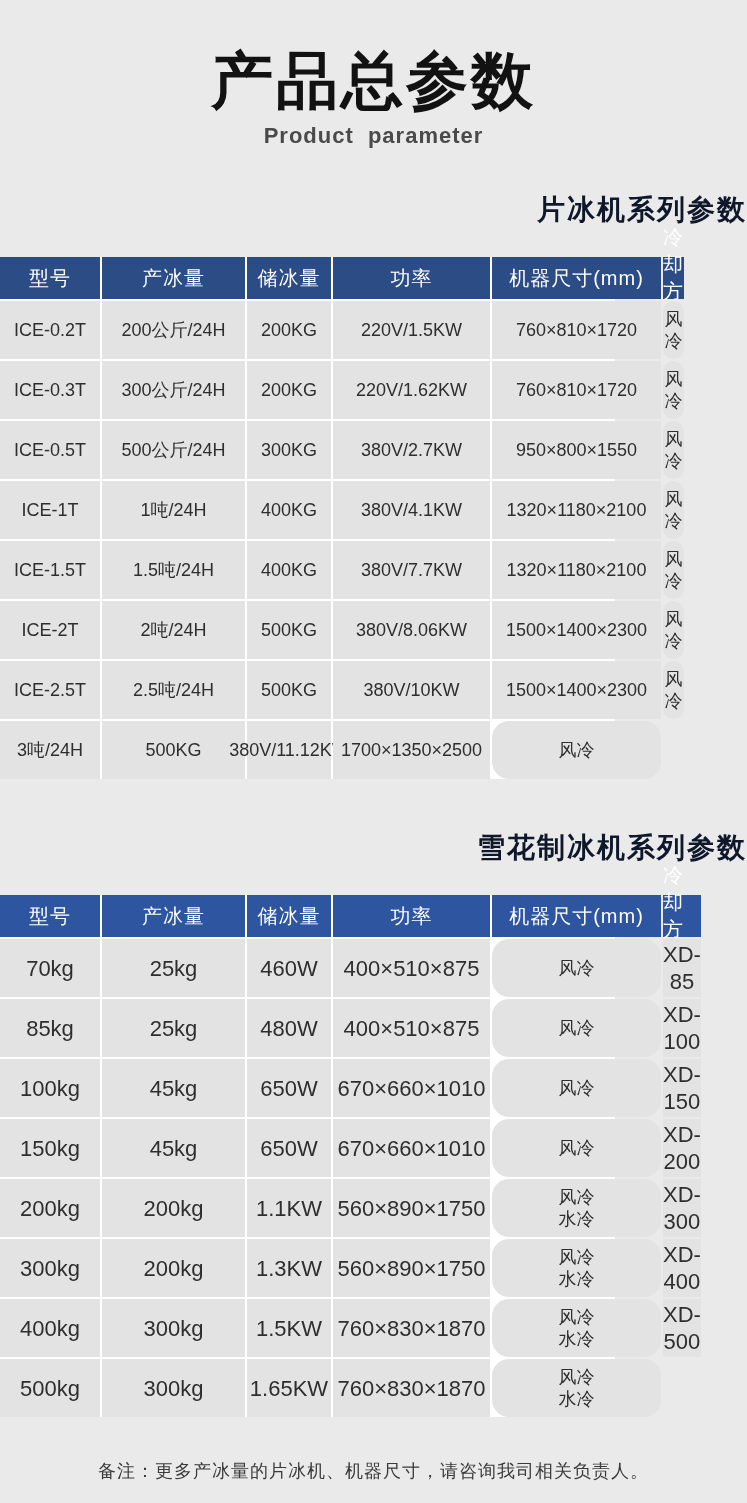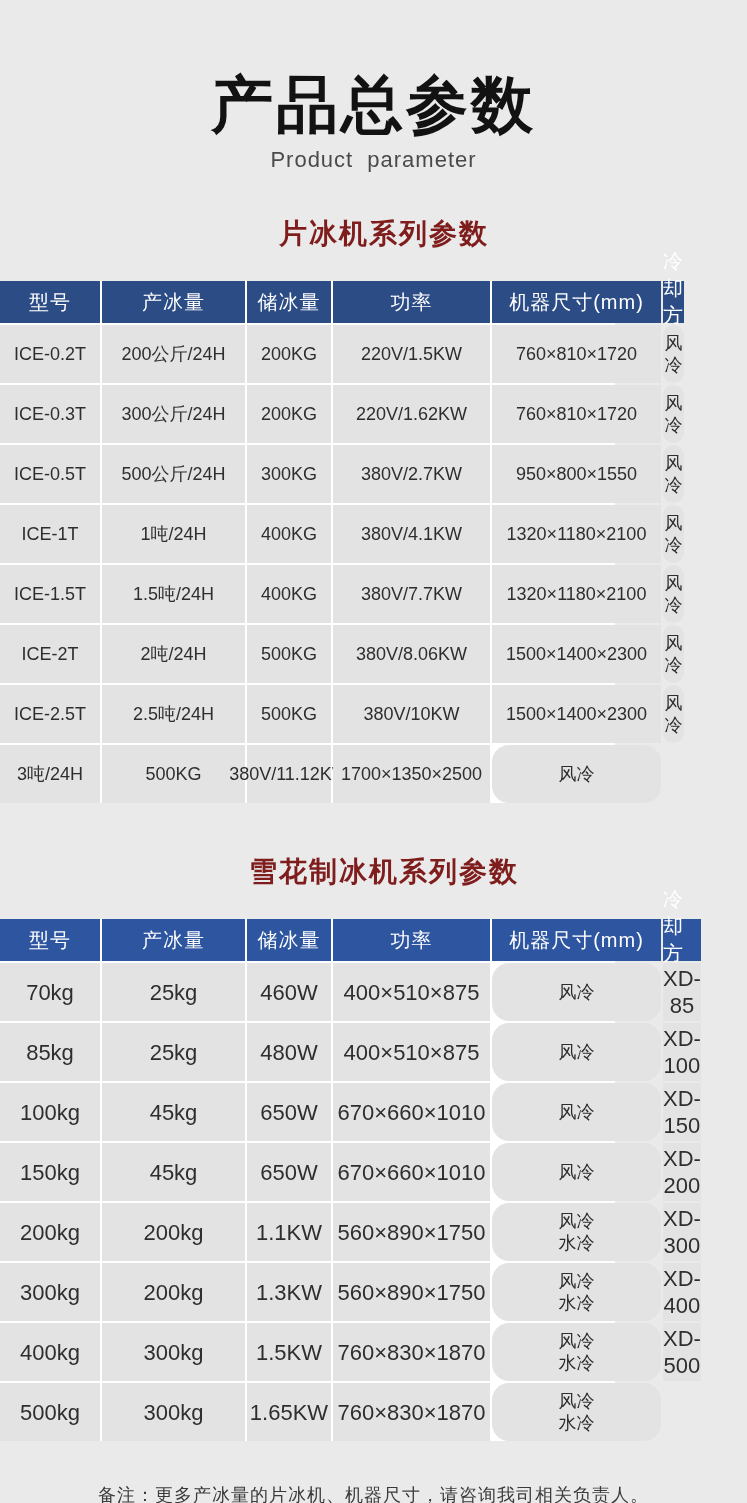--- a/index.html
+++ b/index.html
@@ -14,41 +14,41 @@
   *{box-sizing:border-box;margin:0;padding:0;}
   html,body{width:747px;}
   body{
     background:var(--page-bg);
     font-family:"Liberation Sans","DejaVu Sans",sans-serif;
     color:var(--body-text);
     width:747px;
     height:1503px;
     overflow:hidden;
   }
-  .page-header{ text-align:center; padding-top:70px; }
+  .page-header{ text-align:center; padding-top:46px; }
   .main-title{
     font-size:62px;
     font-weight:600;
     color:#121212;
     letter-spacing:3px;
     line-height:1.12;
   }
   .sub-title{
     margin-top:8px;
     font-size:22px;
     color:#4a4a4a;
     letter-spacing:1px;
     word-spacing:7px;
-    font-weight:400;
+    font-weight:700;
   }
   .section-title{
-    text-align:center;
+    text-align:right;
     font-size:28px;
     font-weight:700;
-    color:#7f1d1d;
+    color:#0f172a;
     letter-spacing:2px;
     margin-left:21px;
   }
   .section-title.first{ margin-top:42px; }
   .section-title.second{ margin-top:50px; }
   .ptable{
     margin-top:28px;
     width:615px;
     display:grid;
     grid-template-columns:100px 143px 84px 157px 169px 1fr;

